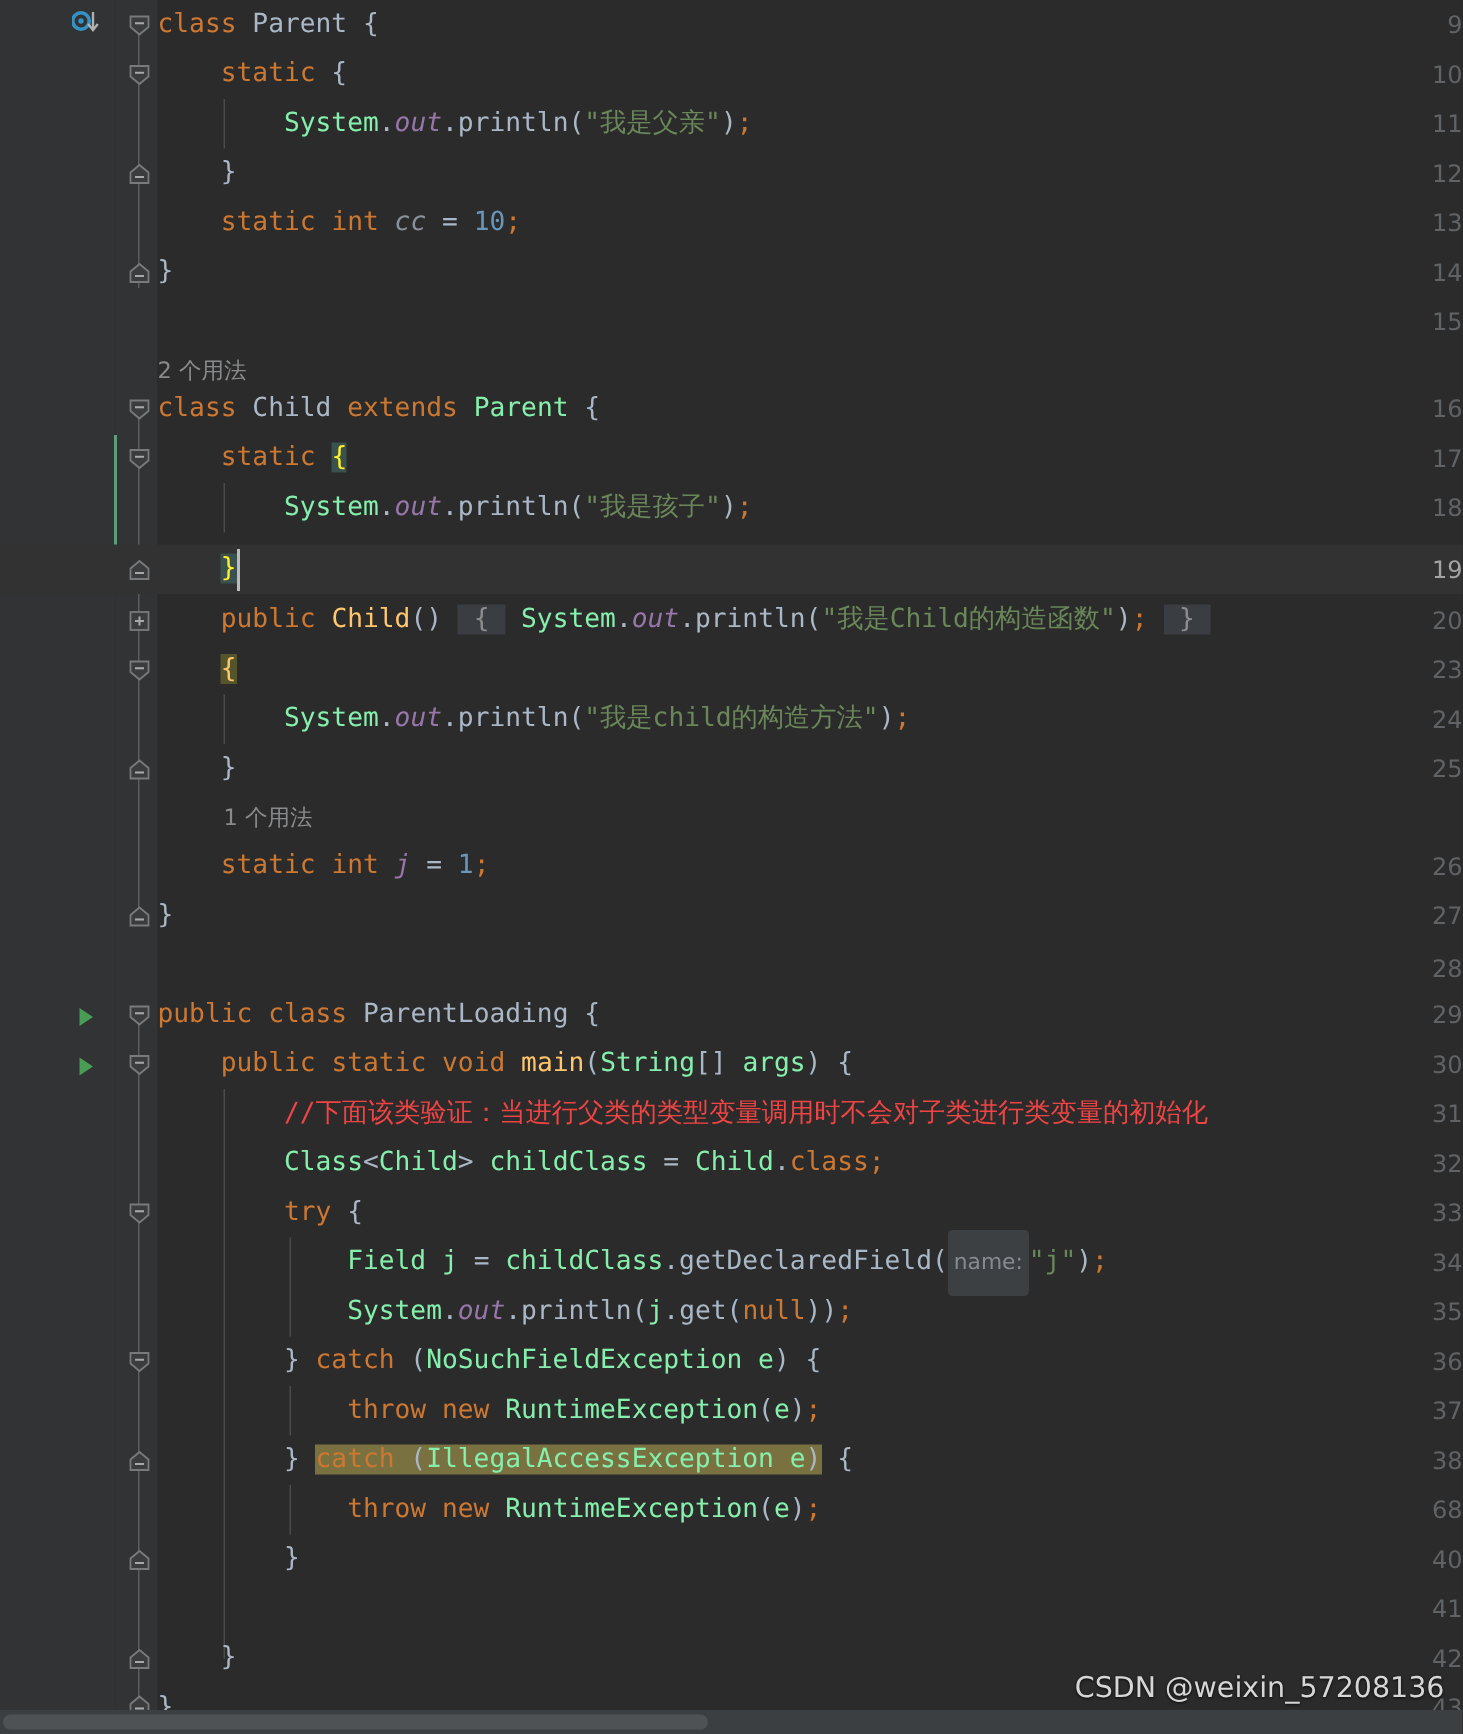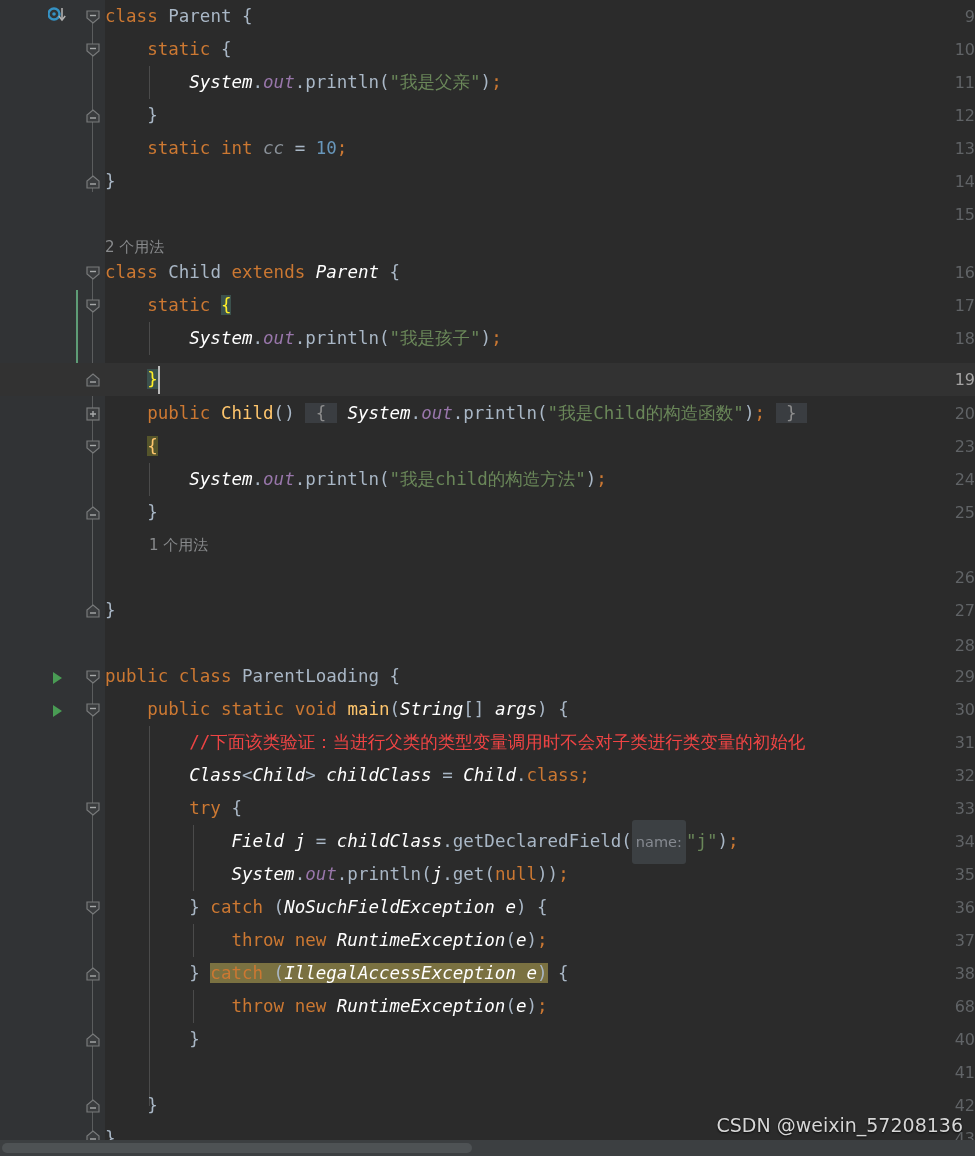--- a/index.html
+++ b/index.html
@@ -60,21 +60,21 @@
   }
 
   
   .kw{color:#CC7832;}
   .str{color:#6A8759;}
   .num{color:#6897BB;}
   .cmt{color:#ef4444;}
   .fld-static{color:#9876AA;font-style:italic;}
   .fld-static-dim{color:#8A9199;font-style:italic;}
   .meth{color:#A9B7C6;}
-  .pln{color:#ffffff;font-style:italic;}
+  .pln{color:#86efac;}
   .cls-decl{color:#A9B7C6;}
 
   
   .brace-hl{background:#3B514D;color:#FFEF28;}
   .brace-hl2{background:#55552B;color:#FFC66D;}
 
   
   .ident-hl{background:#7A7141;margin-top:23px;}
 
   
@@ -298,20 +298,21 @@
     <svg width="14" height="14" viewBox="0 0 14 14">
         <path d="M1 13 H13 V6 L7 1 L1 6 Z" fill="#3A3C3E" stroke="#787A7B" stroke-width="1.2"></path>
         <path d="M4 9 H10" stroke="#A6A8A9" stroke-width="1.4"></path>
       </svg>
   </div>
 
   <div class="usages" style="left:149px;top:529px;">1 个用法</div>
 
   <div class="row" style="top:561px;">
     <div class="lnum">26</div>
+    <div class="code">    <span class="kw">static</span> <span class="kw">int</span> <span class="fld-static">j</span> = <span class="num">1</span><span class="kw">;</span></div>
   </div>
 
   <div class="row" style="top:594px;">
     <div class="lnum">27</div>
     <div class="code">}</div>
   </div>
   <div class="fold-ico" style="top:604px;">
     <svg width="14" height="14" viewBox="0 0 14 14">
         <path d="M1 13 H13 V6 L7 1 L1 6 Z" fill="#3A3C3E" stroke="#787A7B" stroke-width="1.2"></path>
         <path d="M4 9 H10" stroke="#A6A8A9" stroke-width="1.4"></path>

